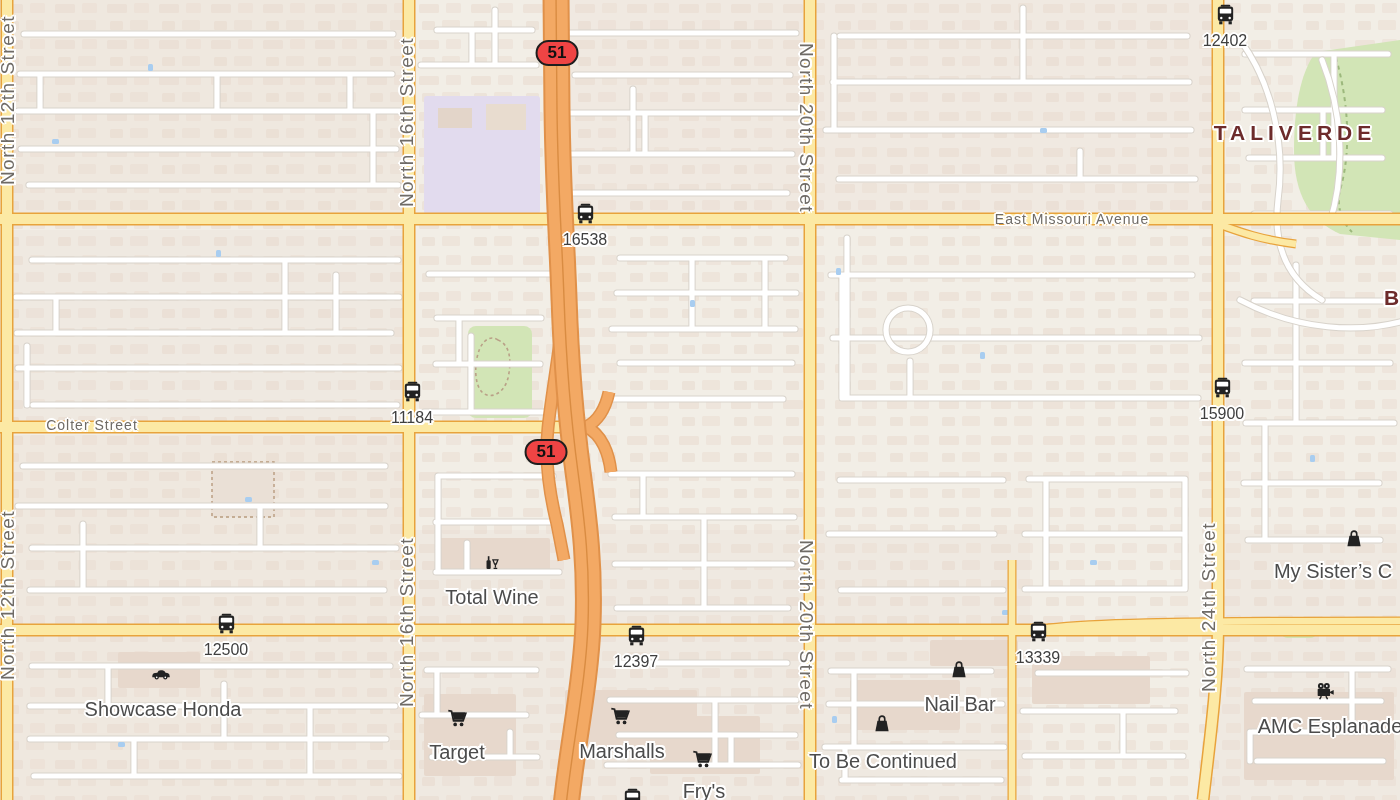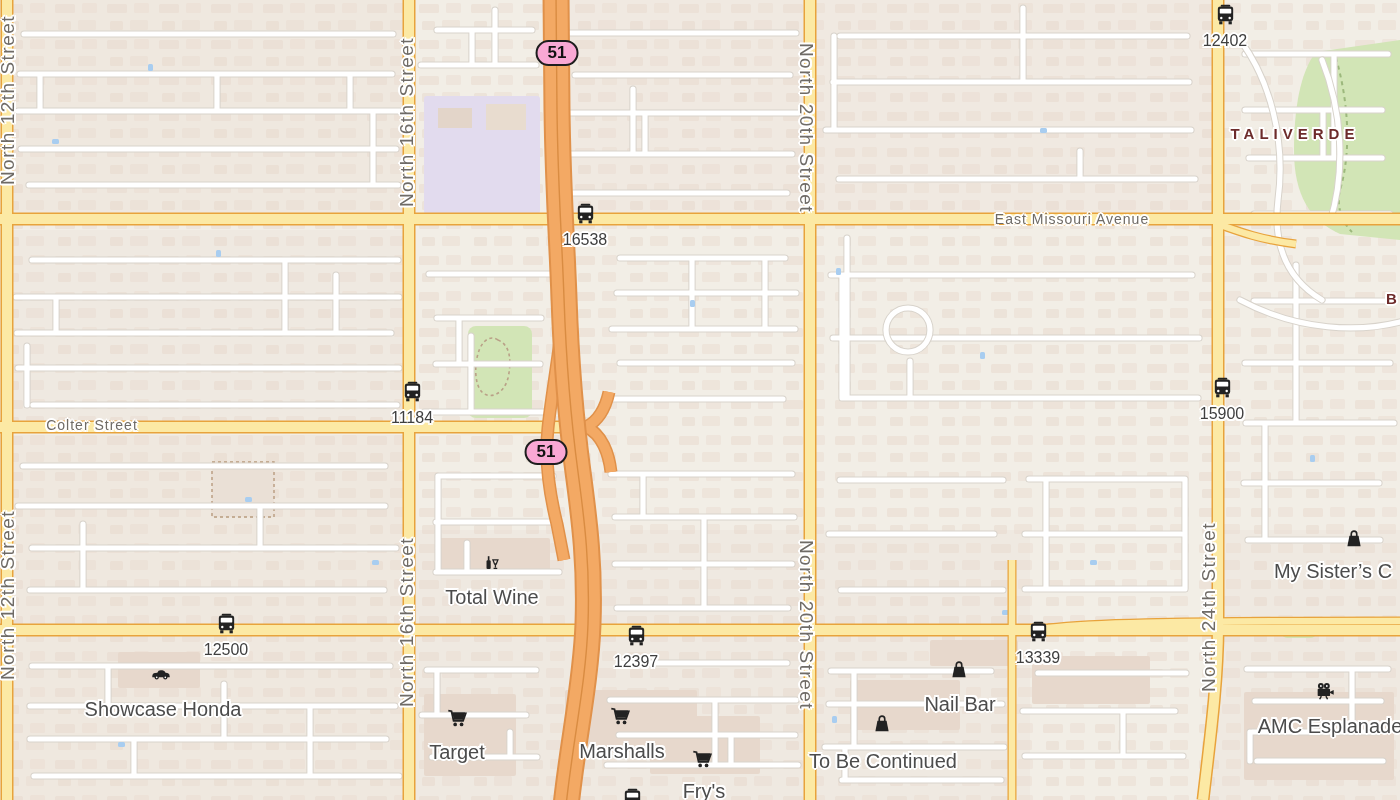--- a/index.html
+++ b/index.html
@@ -23,32 +23,32 @@
   #overlay{position:absolute;left:0;top:0;width:1400px;height:800px;}
   .halo{text-shadow:-1.5px -1.5px 0 #fff,1.5px -1.5px 0 #fff,-1.5px 1.5px 0 #fff,
         1.5px 1.5px 0 #fff,0 -2px 0 #fff,0 2px 0 #fff,-2px 0 0 #fff,2px 0 0 #fff;}
   .vlabel{position:absolute;white-space:nowrap;color:var(--street-label);
           font-size:19px;letter-spacing:1.5px;}
   .vlabel.up{transform:translate(-50%,-50%) rotate(-90deg);}
   .vlabel.down{transform:translate(-50%,-50%) rotate(90deg);}
   .hlabel{position:absolute;white-space:nowrap;color:var(--street-label);
           font-size:14px;letter-spacing:1px;transform:translate(-50%,-50%);text-align:right;}
   .alabel{position:absolute;white-space:nowrap;color:var(--area-label);
-          font-weight:bold;font-size:15px;letter-spacing:5px;
+          font-weight:bold;font-size:21px;letter-spacing:5px;
           transform:translate(-50%,-50%);}
   .bus{position:absolute;width:0;height:0;}
   .bus svg{position:absolute;left:-11px;top:-11px;}
   .busnum{position:absolute;left:0;top:17px;transform:translateX(-50%);
           white-space:nowrap;color:var(--bus-label);font-size:16px;}
   .poi{position:absolute;width:0;height:0;}
   .poiname{position:absolute;left:0;top:4px;transform:translate(-50%,-50%);
            white-space:nowrap;color:var(--poi-label);font-size:20px;}
   .poiicon{position:absolute;width:0;height:0;}
   .poiicon svg{position:absolute;left:-11px;top:-11px;}
-  .shield{position:absolute;transform:translate(-50%,-50%);background:#f9a8d4;
+  .shield{position:absolute;transform:translate(-50%,-50%);background:#ef4444;
           border:2.5px solid #1e1e1e;border-radius:16px;padding:0 10px;
           font-size:17px;font-weight:bold;color:#111;line-height:22px;}
 </style>
 </head>
 <body>
 
 <div id="stage" style="--bg: #f2eee6; --minor-casing: #d8d3cb; --road-fill: #fce9a4; --road-casing: #e8a33c; --hwy-fill: #f3a964; --hwy-casing: #e0914a; --street-label: #6f6b66; --poi-label: #4c4c4c; --bus-label: #3f3f3f; --area-label: #6d2b2b;">
 
   <svg id="base" width="1400" height="800" viewBox="0 0 1400 800">
     <defs>

